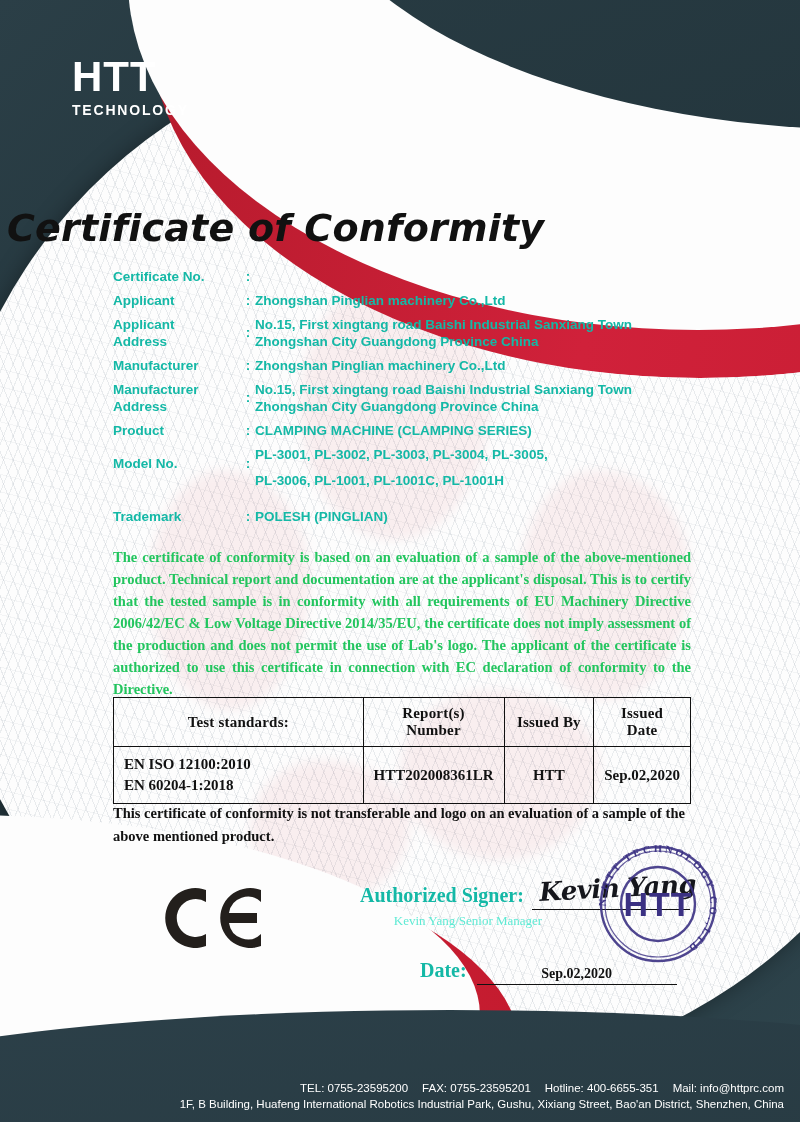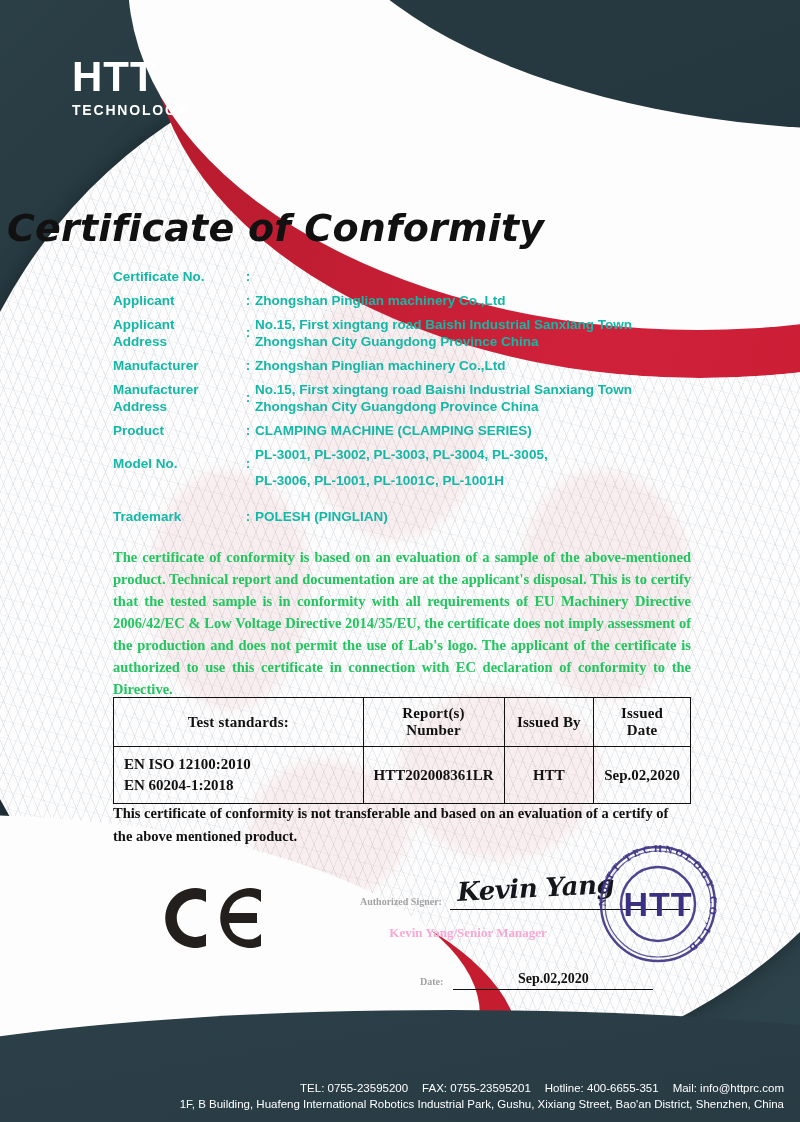--- a/index.html
+++ b/index.html
@@ -228,47 +228,47 @@
     width: 330px;
   }
   .sig-row {
     position: relative;
     display: flex;
     align-items: flex-end;
   }
   .sig-label {
     font-family: "Liberation Serif", serif;
     font-weight: bold;
-    font-size: 10px;
-    color: #a3a3a3;
+    font-size: 20px;
+    color: #14b8a6;
     padding-bottom: 3px;
     white-space: nowrap;
   }
   .sig-line-wrap { position: relative; flex: 1; margin-left: 8px; }
   .sig-script {
     position: absolute;
     left: 8px; bottom: 3px;
     font-family: "DejaVu Serif", serif;
     font-style: italic;
     font-size: 26px;
     font-weight: bold;
     color: #15161c;
     letter-spacing: -0.5px;
     white-space: nowrap;
     transform: rotate(-3deg);
     transform-origin: left bottom;
   }
   .sig-rule { border-bottom: 1.6px solid #111; height: 30px; }
   .sig-name {
     margin-left: 8px;
-    margin-top: 15px;
+    margin-top: 3px;
     font-family: "Liberation Serif", serif;
     font-size: 13px;
-    font-weight: bold;
-    color: #f9a8d4;
+    font-weight: normal;
+    color: #5eead4;
     text-align: center;
     width: 200px;
   }
   .date-row {
     display: flex;
     align-items: flex-end;
     margin-top: 30px;
     margin-left: 60px;
   }
   .date-rule {
@@ -440,21 +440,21 @@
             <div>EN ISO 12100:2010</div>
             <div>EN 60204-1:2018</div>
           </td>
           <td class="ctr">HTT202008361LR</td>
           <td class="ctr">HTT</td>
           <td class="ctr">Sep.02,2020</td>
         </tr>
       </tbody>
     </table>
 
-    <div class="note">This certificate of conformity is not transferable and based on an evaluation of a certify of the above mentioned product.</div>
+    <div class="note">This certificate of conformity is not transferable and logo on an evaluation of a sample of the above mentioned product.</div>
 
     <div class="ce-mark">
       <svg viewBox="0 0 100 72" width="100" height="72" aria-hidden="true">
         <path d="M41 8 A30 30 0 1 0 41 64 L41 52 A19 19 0 1 1 41 20 Z" fill="#231f1c"></path>
         <path d="M96 8 A30 30 0 1 0 96 64 L96 52 A19 19 0 0 1 64 41 L92 41 L92 31 L64 31 A19 19 0 0 1 96 20 Z" fill="#231f1c"></path>
       </svg>
     </div>
 
     <div class="sig-block">
       <div class="sig-row">

